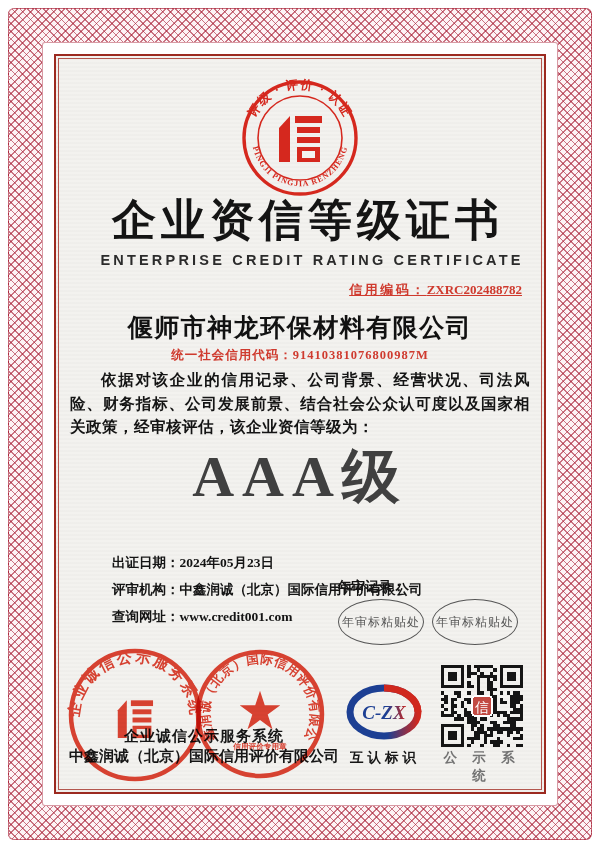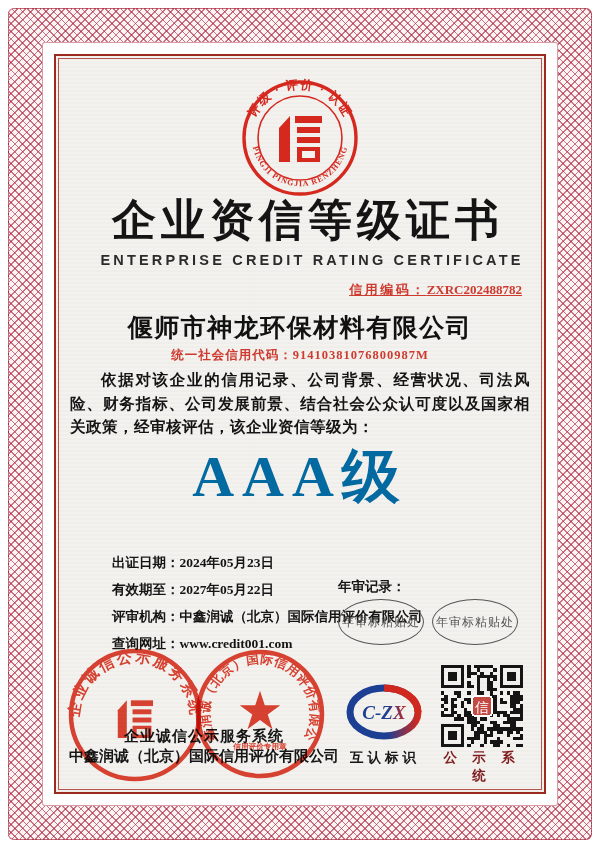--- a/index.html
+++ b/index.html
@@ -53,21 +53,21 @@
   .social-code{
     left:0;right:0;top:347px;text-align:center;color:#cf3a2e;
     font-size:12.5px;font-weight:700;letter-spacing:1px;
   }
   .body-text{
     left:70px;right:70px;top:368px;color:#141414;
     font-size:15.5px;font-weight:700;line-height:1.52;
     text-align:justify;text-indent:2em;letter-spacing:.5px;
   }
   .rating{
-    left:0;right:0;top:438px;text-align:center;color:#0369a1;
+    left:0;right:0;top:438px;text-align:center;color:#404040;
     font-size:58px;font-weight:900;letter-spacing:8px;
   }
   .details{left:76px;top:549px;width:290px;margin-left:36px;}
   .detail-row{color:#141414;font-size:13.5px;font-weight:700;line-height:27px;white-space:nowrap;}
   .annual{left:338px;top:578px;color:#141414;font-size:13.5px;font-weight:700;}
   .sticker{
     width:84px;height:44px;border:1.5px solid #555;border-radius:50%;
     display:flex;align-items:center;justify-content:center;
     color:#555;font-size:12px;letter-spacing:1px;background:transparent;
   }
@@ -76,21 +76,21 @@
   .issuer1{left:58px;width:292px;top:727px;text-align:center;color:#161616;font-size:15px;font-weight:900;letter-spacing:1px;}
   .issuer2{left:44px;width:320px;top:747px;text-align:center;color:#161616;font-size:15px;font-weight:900;}
 
   .seal{mix-blend-mode:multiply;opacity:.9;}
   .seal1{left:66px;top:646px;width:138px;height:138px;}
   .seal2{left:194px;top:648px;width:132px;height:132px;}
 
   .czx-logo{left:344px;top:682px;width:82px;height:60px;}
   .czx-label{left:340px;top:749px;width:90px;text-align:center;color:#161616;font-size:13.5px;font-weight:900;letter-spacing:4px;}
   .qr{left:441px;top:665px;width:82px;height:82px;}
-  .qr-label{left:434px;top:749px;width:96px;text-align:center;color:#7f1d1d;font-size:13.5px;font-weight:900;letter-spacing:6px;}
+  .qr-label{left:434px;top:749px;width:96px;text-align:center;color:#737373;font-size:13.5px;font-weight:900;letter-spacing:6px;}
 
   .note{
     left:62px;right:62px;top:769px;text-align:center;color:#1c1c1c;
     font-size:10.8px;font-weight:700;letter-spacing:.5px;
   }
   svg text{font-family:"Liberation Serif","DejaVu Serif",serif;}
 </style>
 </head>
 <body>
 
@@ -131,21 +131,20 @@
 
   <div class="abs company">偃师市神龙环保材料有限公司</div>
   <div class="abs social-code">统一社会信用代码：91410381076800987M</div>
 
   <div class="abs body-text">依据对该企业的信用记录、公司背景、经营状况、司法风险、财务指标、公司发展前景、结合社会公众认可度以及国家相关政策，经审核评估，该企业资信等级为：</div>
 
   <div class="abs rating">AAA级</div>
 
   <div class="abs details">
     <div class="detail-row"><span>出证日期：</span><span>2024年05月23日</span></div>
-    <div class="detail-row"><span>有效期至：</span><span>2027年05月22日</span></div>
     <div class="detail-row"><span>评审机构：</span><span>中鑫润诚（北京）国际信用评价有限公司</span></div>
     <div class="detail-row"><span>查询网址：</span><span>www.credit001.com</span></div>
   </div>
 
   <div class="abs annual">年审记录：</div>
   <div class="abs sticker sticker1">年审标粘贴处</div>
   <div class="abs sticker sticker2">年审标粘贴处</div>
 
   <div class="abs issuer1">企业诚信公示服务系统</div>
   <div class="abs issuer2">中鑫润诚（北京）国际信用评价有限公司</div>

